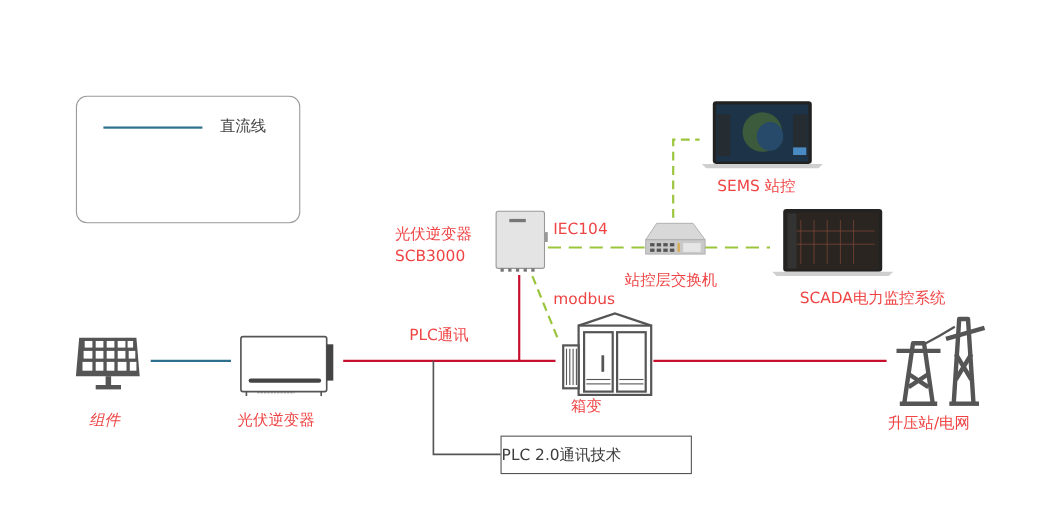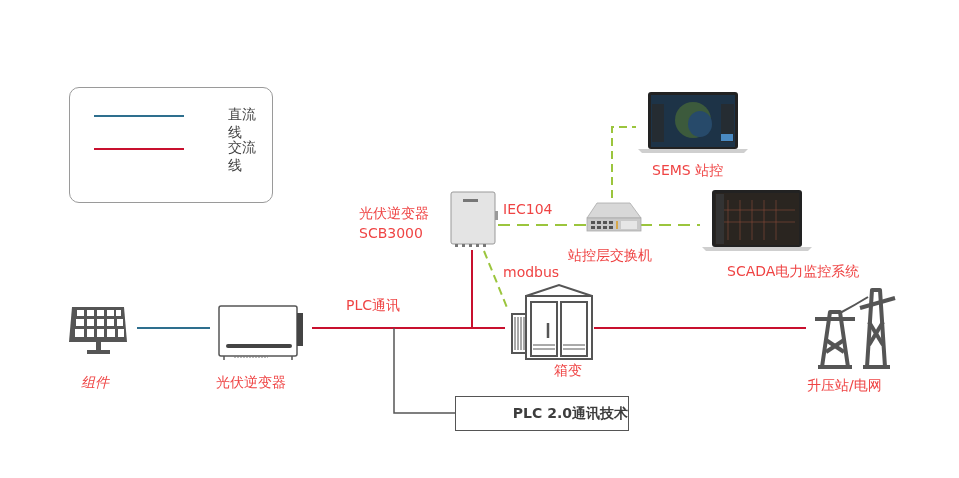--- a/index.html
+++ b/index.html
@@ -2,22 +2,22 @@
 <html><head>
 <meta charset="utf-8">
 <style>
   html,body{margin:0;padding:0;background:#ffffff;}
   body{width:959px;height:478px;position:relative;overflow:hidden;font-family:"DejaVu Sans","Liberation Sans",sans-serif;color:#444;}
   svg.diag{position:absolute;left:0;top:0;}
   .lbl{position:absolute;font-size:14px;color:#ef4444;white-space:nowrap;line-height:1.15;}
   .legend{position:absolute;left:69px;top:87px;width:204px;height:116px;border:1px solid #9a9a9a;border-radius:10px;box-sizing:border-box;}
   .legend .row{position:absolute;left:24px;width:170px;height:20px;}
   .legend .sw{position:absolute;left:0;top:9px;width:90px;height:0;}
-  .legend .txt{position:absolute;left:106px;top:0;font-size:14px;color:#444;margin-left:28px;}
-  .plc-box{position:absolute;left:455px;top:396px;width:174px;height:35px;border:1.5px solid #555;box-sizing:border-box;display:flex;align-items:center;justify-content:flex-end;font-size:14px;color:#3d3d3d;font-weight:bold;}
+  .legend .txt{position:absolute;left:106px;top:0;font-size:14px;color:#444;}
+  .plc-box{position:absolute;left:455px;top:396px;width:174px;height:35px;border:1.5px solid #555;box-sizing:border-box;display:flex;align-items:center;justify-content:flex-start;font-size:14px;color:#3d3d3d;}
 </style>
 </head>
 <body>
 
 <svg class="diag" width="959" height="478" viewBox="0 0 959 478">
 
   <line x1="137" y1="328" x2="210" y2="328" stroke="#2e6f8e" stroke-width="2"></line>
 
   <line x1="312" y1="328" x2="505" y2="328" stroke="#c8102e" stroke-width="2"></line>
   <line x1="594" y1="328" x2="806" y2="328" stroke="#c8102e" stroke-width="2"></line>
@@ -151,34 +151,30 @@
     <line x1="818" y1="367" x2="852" y2="367"></line>
       <line x1="863" y1="367" x2="890" y2="367"></line>
   </g>
 </svg>
 
 <div class="legend">
   <div class="row" style="top:18px;">
     <div class="sw" style="border-top:2px solid #2e6f8e;"></div>
     <div class="txt">直流线</div>
   </div>
-  <div class="row" style="top:51px;">
-    <div class="sw" style="border-top:2px solid #c8102e;"></div>
-    <div class="txt">交流线</div>
-  </div>
 </div>
 
 <div class="lbl" style="left:81px;top:374px;font-style:italic;">组件</div>
 <div class="lbl" style="left:216px;top:374px;">光伏逆变器</div>
 <div class="lbl" style="left:359px;top:205px;">光伏逆变器</div>
 <div class="lbl" style="left:359px;top:225px;">SCB3000</div>
 <div class="lbl" style="left:503px;top:201px;">IEC104</div>
 <div class="lbl" style="left:503px;top:264px;">modbus</div>
-<div class="lbl" style="left:346px;top:297px;">PLC通讯</div>
+<div class="lbl" style="left:372px;top:297px;">PLC通讯</div>
 <div class="lbl" style="left:568px;top:247px;">站控层交换机</div>
 <div class="lbl" style="left:652px;top:162px;">SEMS 站控</div>
 <div class="lbl" style="left:727px;top:263px;">SCADA电力监控系统</div>
-<div class="lbl" style="left:554px;top:362px;">箱变</div>
+<div class="lbl" style="left:519px;top:362px;">箱变</div>
 <div class="lbl" style="left:807px;top:377px;">升压站/电网</div>
 
 <div class="plc-box">
   <span>PLC 2.0通讯技术</span>
 </div>
 
 </body></html>

